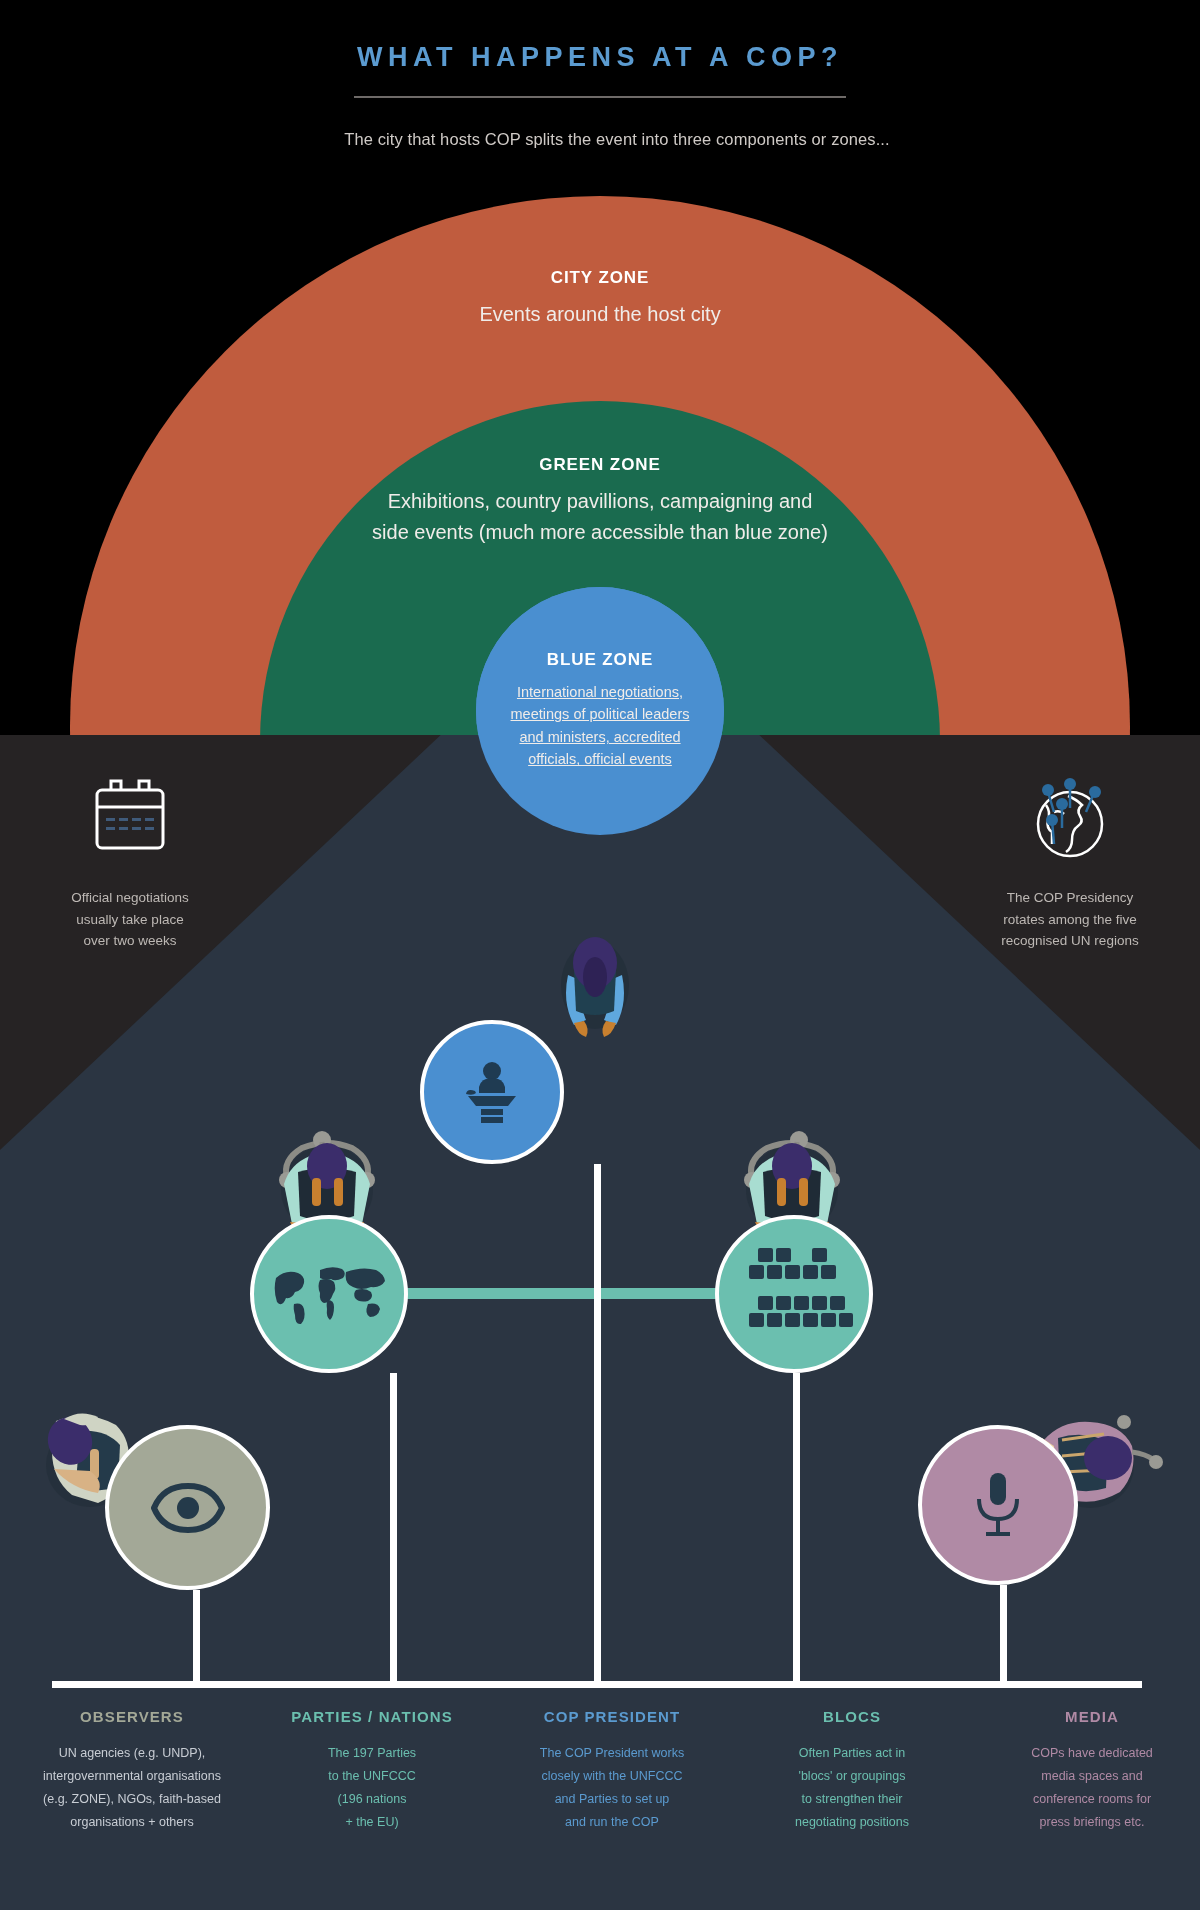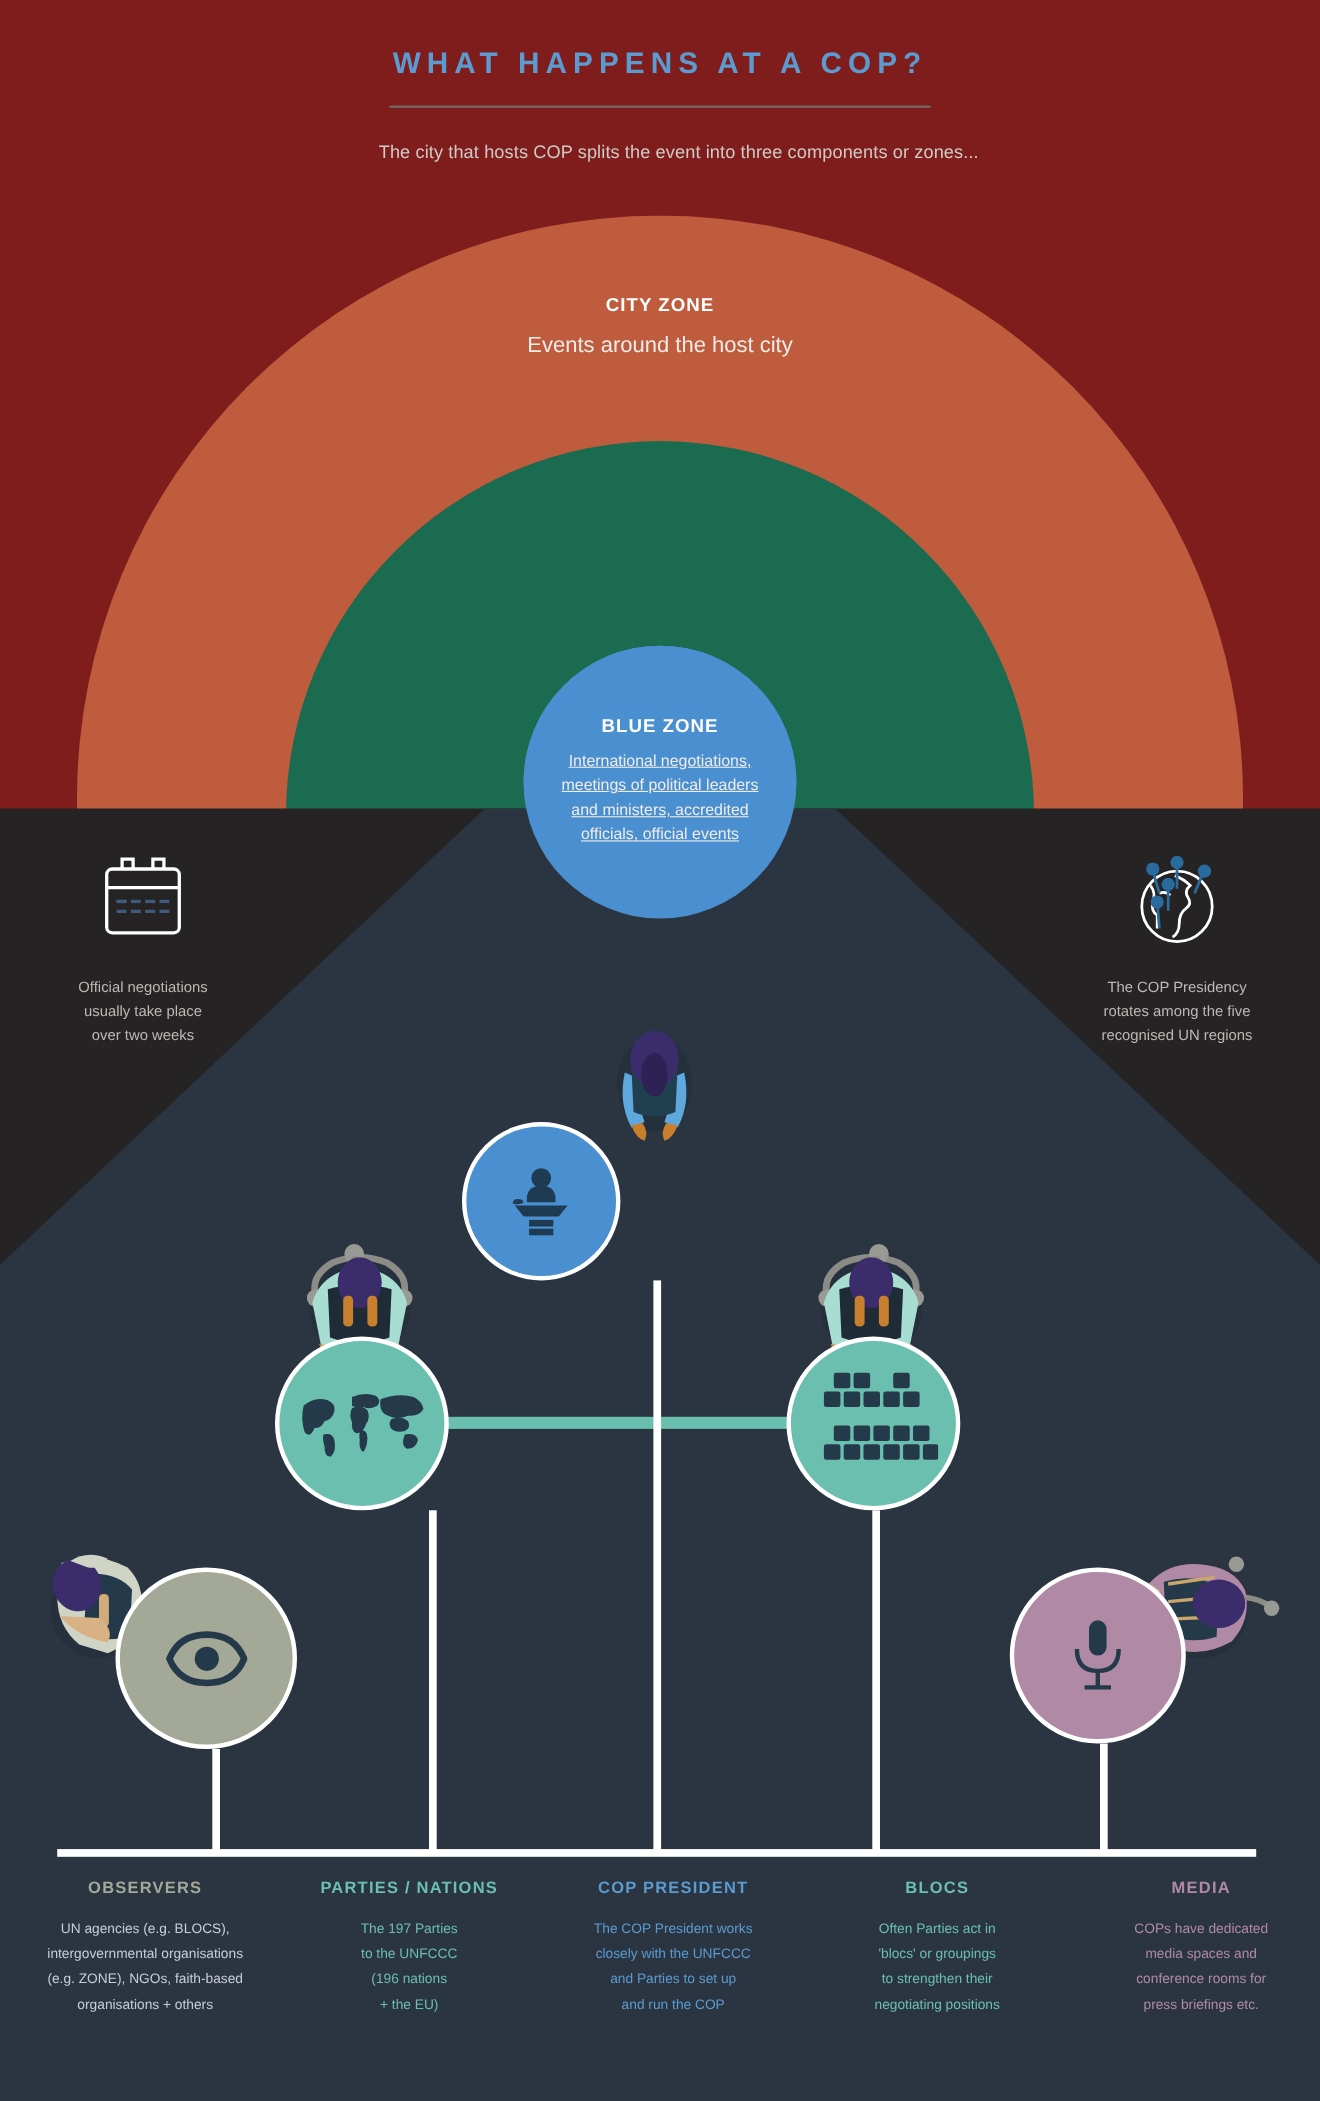--- a/index.html
+++ b/index.html
@@ -8,21 +8,21 @@
     width: 1200px;
     height: 1910px;
     background: #262324;
     font-family: "Liberation Sans", sans-serif;
     overflow: hidden;
   }
   #stage {
     position: relative;
     width: 1200px;
     height: 1910px;
-    background: #7f1d1d;
+    background: #000000;
   }
 
   
   #header { position: absolute; left: 0; top: 0; width: 1200px; text-align: center; }
   #page-title {
     margin-top: 42px;
     font-size: 27px;
     font-weight: bold;
     letter-spacing: 5.5px;
     color: #5b9bd0;
@@ -206,20 +206,25 @@
     <div class="arc" id="arc-green"></div>
     <div class="arc" id="arc-blue-bg"></div>
   </div>
   <div id="arc-blue-full"></div>
 
   <div class="zone-text" id="city-text">
     <div class="zone-title">CITY ZONE</div>
     <div class="zone-desc">Events around the host city</div>
   </div>
 
+  <div class="zone-text" id="green-text">
+    <div class="zone-title">GREEN ZONE</div>
+    <div class="zone-desc">Exhibitions, country pavillions, campaigning and</div>
+    <div class="zone-desc">side events (much more accessible than blue zone)</div>
+  </div>
 
   <div class="zone-text" id="blue-text">
     <div class="zone-title">BLUE ZONE</div>
     <div class="zone-desc">International negotiations,</div>
     <div class="zone-desc">meetings of political leaders</div>
     <div class="zone-desc">and ministers, accredited</div>
     <div class="zone-desc">officials, official events</div>
   </div>
 
   <div id="lower">
@@ -427,21 +432,21 @@
       <line x1="29" y1="50" x2="29" y2="64" stroke="#243a4a" stroke-width="4"></line>
       <line x1="17" y1="65" x2="41" y2="65" stroke="#243a4a" stroke-width="4"></line>
     </svg>
   </div>
 
   <div id="labels">
 
     <div class="label-col">
       <div class="label-title" style="color:#a3a897">OBSERVERS</div>
       <div class="label-body" style="color:#c8cdd4">
-        <div>UN agencies (e.g. BLOCS),</div>
+        <div>UN agencies (e.g. UNDP),</div>
         <div>intergovernmental organisations</div>
         <div>(e.g. ZONE), NGOs, faith-based</div>
         <div>organisations + others</div>
       </div>
     </div>
 
     <div class="label-col">
       <div class="label-title" style="color:#6bbfaf">PARTIES / NATIONS</div>
       <div class="label-body" style="color:#6bbfaf">
         <div>The 197 Parties</div>

